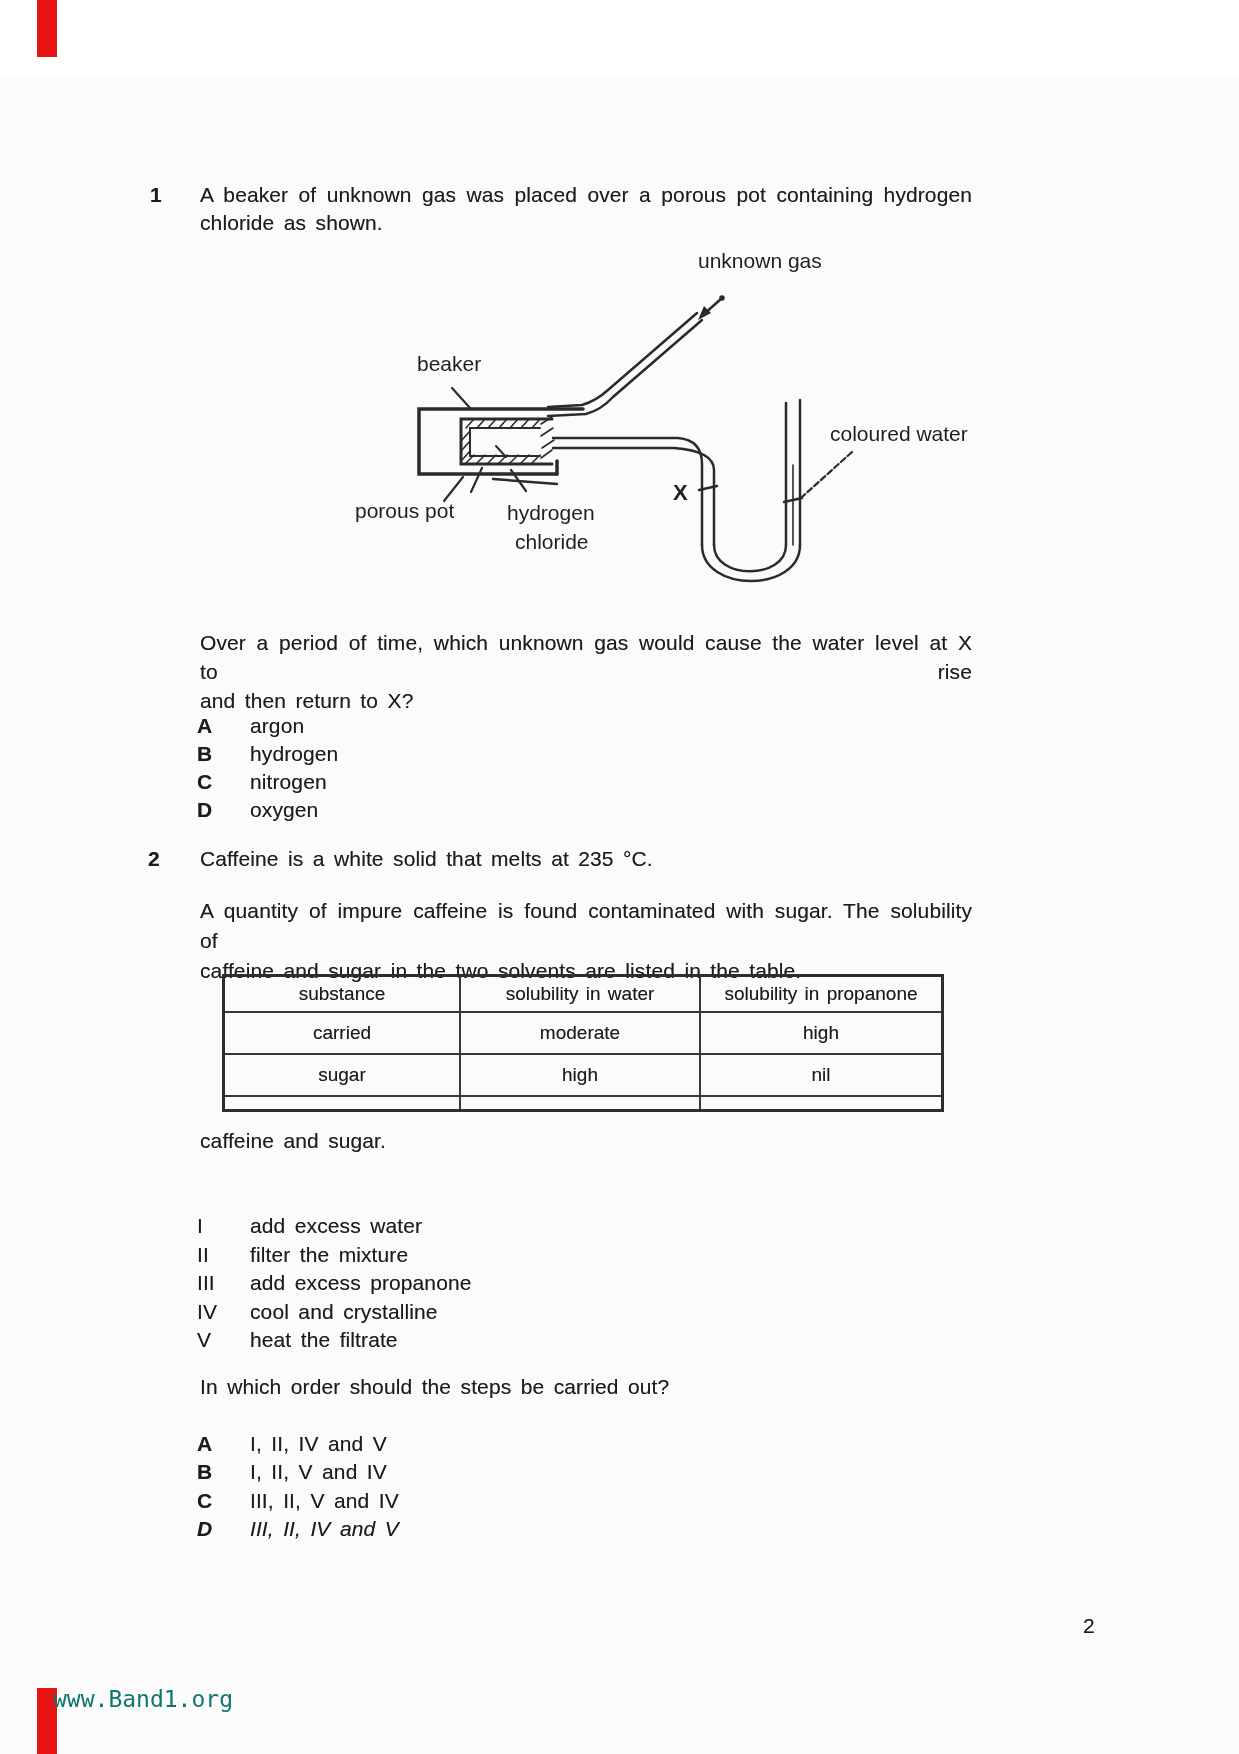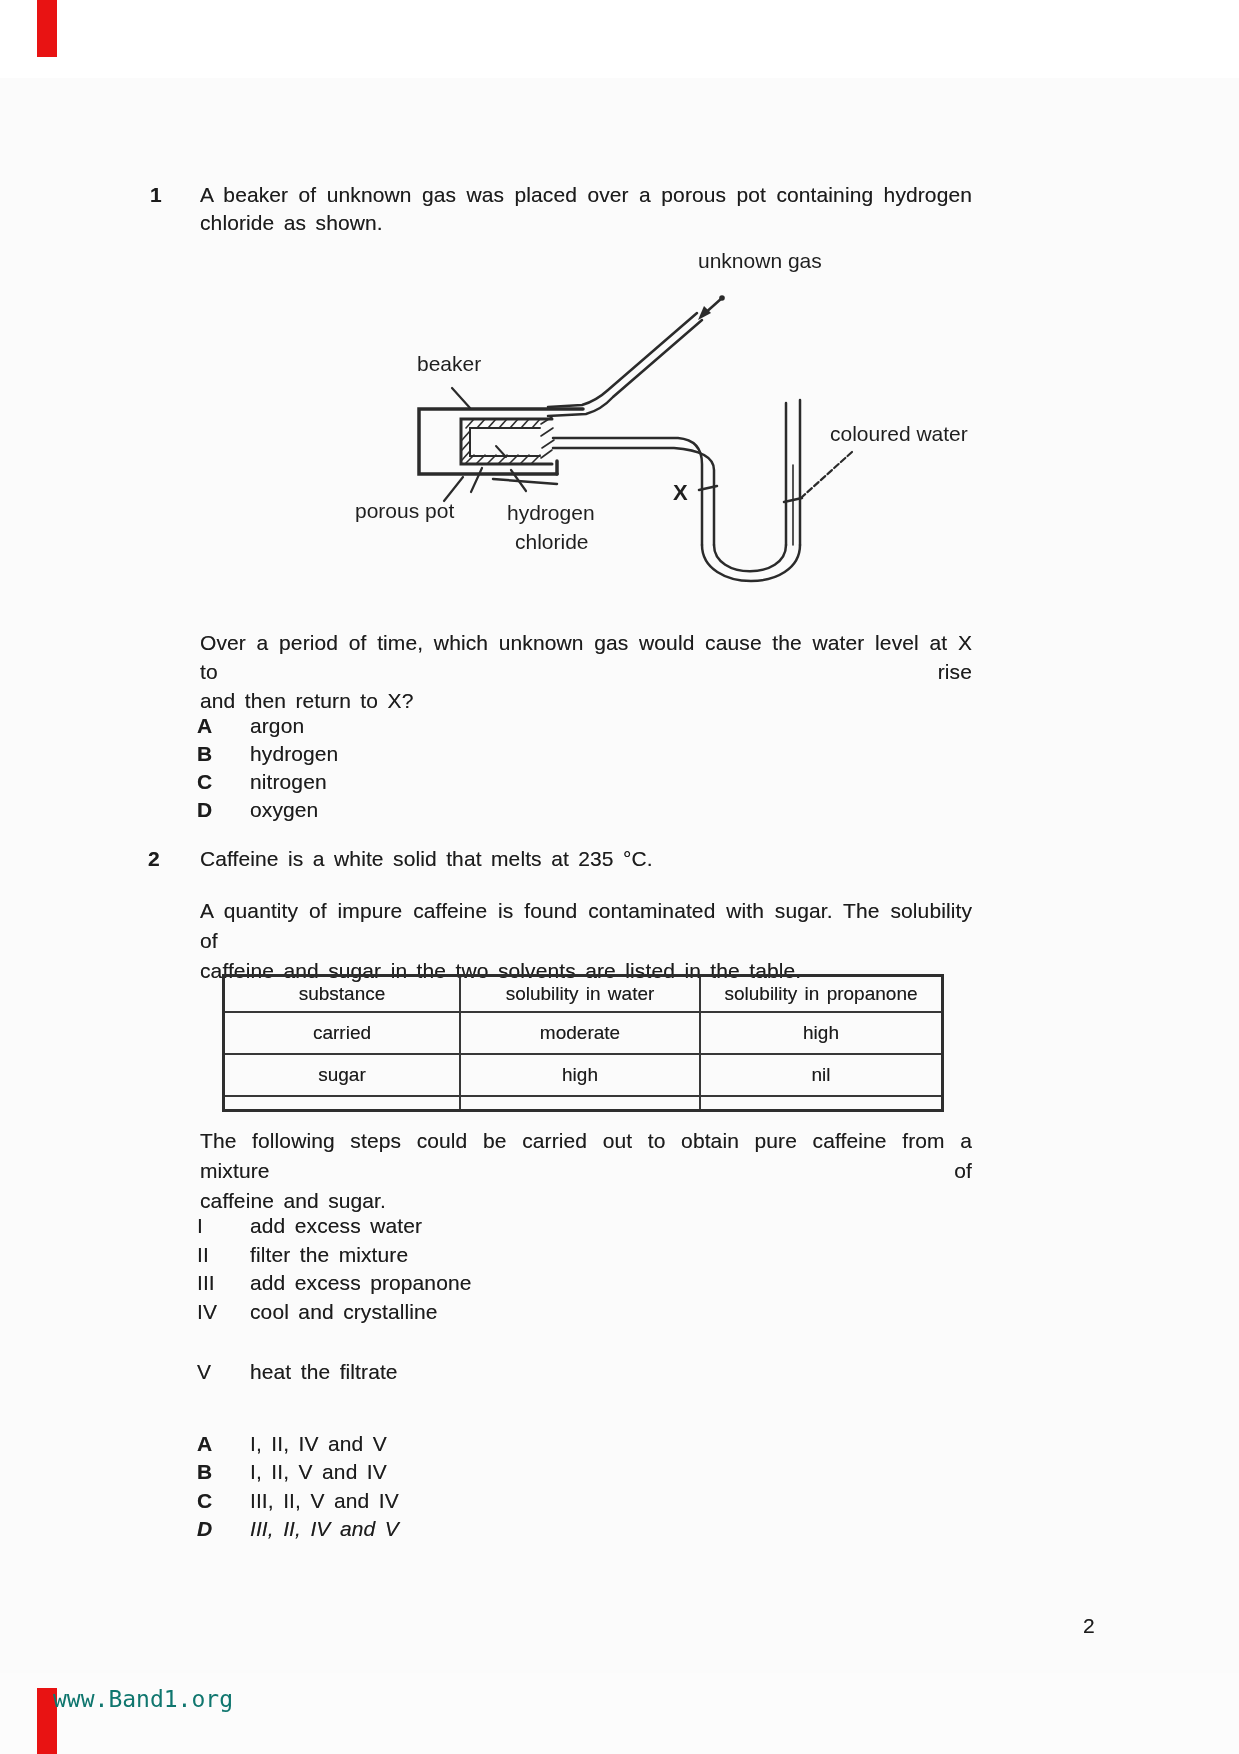--- a/index.html
+++ b/index.html
@@ -168,40 +168,40 @@
     <div class="cell last-col">high</div>
     <div class="cell">sugar</div>
     <div class="cell">high</div>
     <div class="cell last-col">nil</div>
     <div class="cell sliver"></div>
     <div class="cell sliver"></div>
     <div class="cell sliver last-col"></div>
   </div>
 
   <div class="doc para lh30" style="left:200px;top:1126px;">
-    <div class="stretch">The following steps could be carried out to obtain pure caffeine from a mixture of</div>
     <div>caffeine and sugar.</div>
   </div>
 
   <div class="doc opt" style="left:197px;top:1212px;">
     <span class="numeral">I</span><span>add excess water</span>
   </div>
   <div class="doc opt" style="left:197px;top:1241px;">
     <span class="numeral">II</span><span>filter the mixture</span>
   </div>
   <div class="doc opt" style="left:197px;top:1269px;">
     <span class="numeral">III</span><span>add excess propanone</span>
   </div>
   <div class="doc opt" style="left:197px;top:1298px;">
     <span class="numeral">IV</span><span>cool and crystalline</span>
   </div>
-  <div class="doc opt" style="left:197px;top:1326px;margin-top:32px;">
+  <div class="doc opt" style="left:197px;top:1326px;">
     <span class="numeral">V</span><span>heat the filtrate</span>
   </div>
 
+  <div class="doc" style="left:200px;top:1373px;">In which order should the steps be carried out?</div>
 
   <div class="doc opt" style="left:197px;top:1430px;">
     <span class="letter">A</span><span>I, II, IV and V</span>
   </div>
   <div class="doc opt" style="left:197px;top:1458px;">
     <span class="letter">B</span><span>I, II, V and IV</span>
   </div>
   <div class="doc opt" style="left:197px;top:1487px;">
     <span class="letter">C</span><span>III, II, V and IV</span>
   </div>

